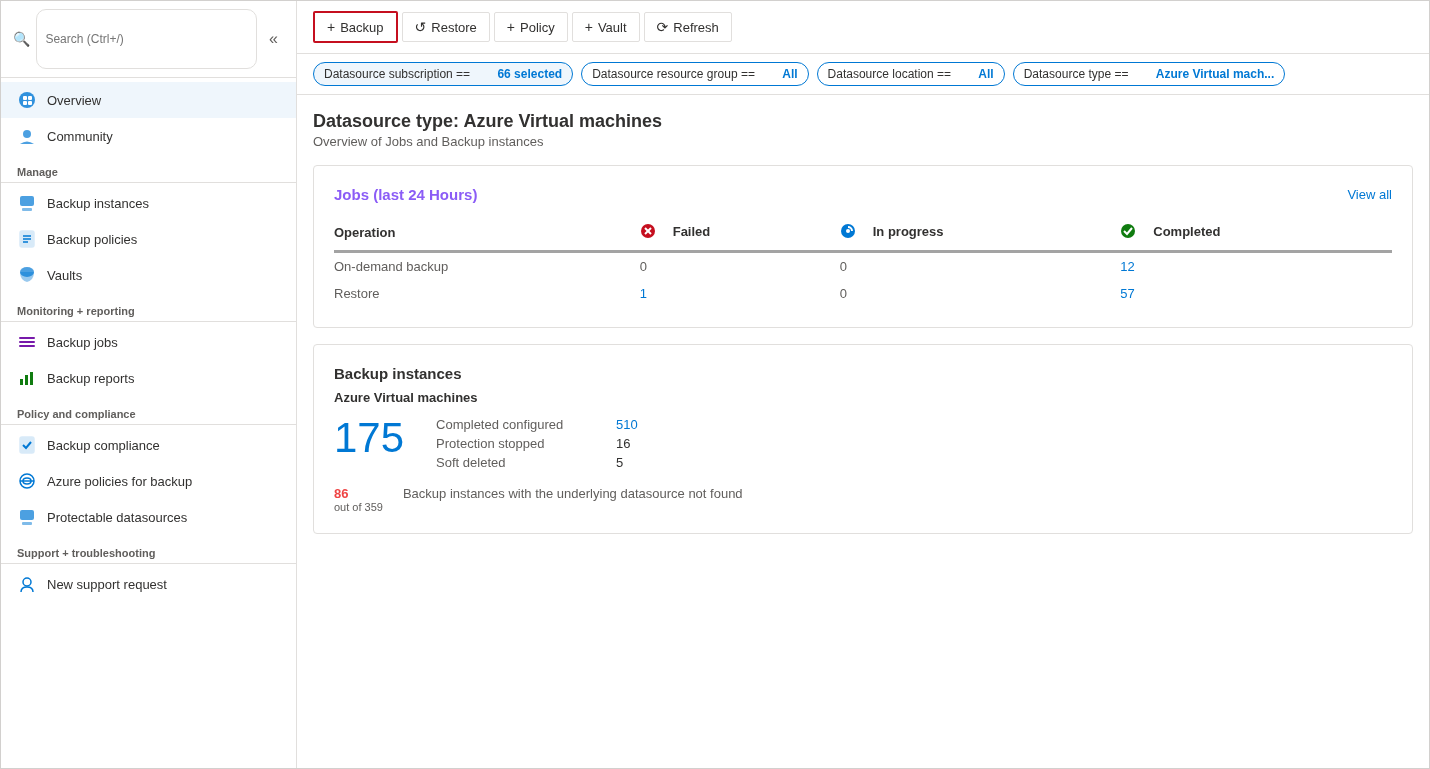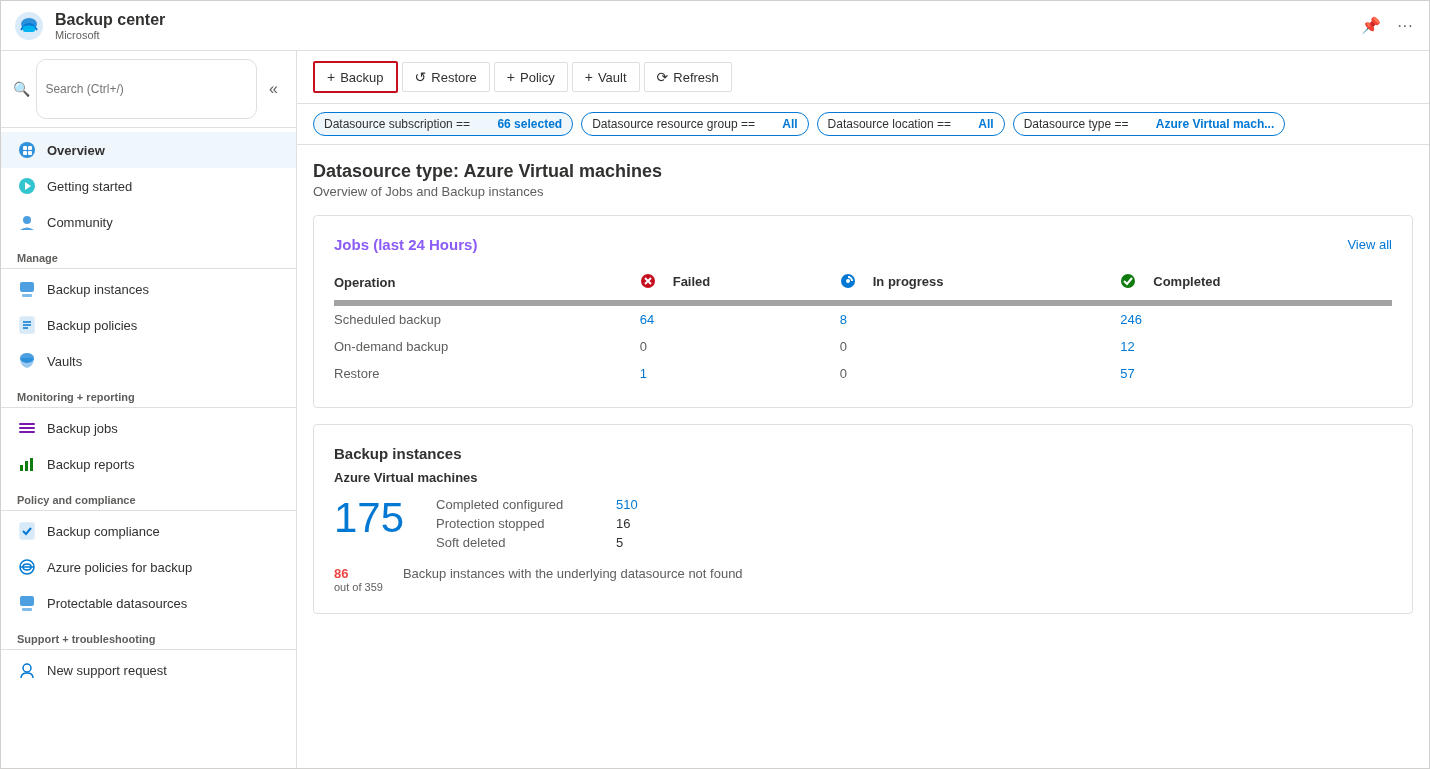--- a/index.html
+++ b/index.html
@@ -19,21 +19,21 @@
     
     .main-layout { display: flex; flex: 1; overflow: hidden; }
 
     
     .sidebar { width: 296px; min-width: 296px; background: #fff; border-right: 1px solid #e1dfdd; display: flex; flex-direction: column; overflow-y: auto; }
     .sidebar-search { padding: 8px 12px; border-bottom: 1px solid #e1dfdd; display: flex; align-items: center; gap: 6px; }
     .sidebar-search-input { flex: 1; border: 1px solid #e1dfdd; border-radius: 10px; padding: 22px 8px; font-size: 12px; color: #605e5c; background: #fff; }
     .sidebar-collapse-btn { background: none; border: none; cursor: pointer; color: #605e5c; font-size: 16px; padding: 2px 6px; }
     .sidebar-nav { padding: 4px 0; }
     .sidebar-item { display: flex; align-items: center; padding: 8px 12px 8px 16px; cursor: pointer; color: #323130; text-decoration: none; }
-    .sidebar-item.active { background: #eff6fc; font-weight: 700; text-align: center; }
+    .sidebar-item.active { background: #eff6fc; font-weight: 400; text-align: center; }
     .sidebar-item-icon { width: 20px; height: 20px; margin-right: 10px; flex-shrink: 0; display: flex; align-items: center; justify-content: center; font-size: 16px; }
     .sidebar-section-label { padding: 12px 16px 4px; font-size: 11px; font-weight: 600; color: #605e5c; text-transform: none; border-bottom: 1px solid #e1dfdd; margin-bottom: 2px; }
 
     
     .content { flex: 1; display: flex; flex-direction: column; overflow: hidden; background: #fff; }
 
     
     .toolbar { display: flex; align-items: center; padding: 10px 16px; border-bottom: 1px solid #e1dfdd; gap: 4px; flex-wrap: nowrap; }
     .toolbar-btn { display: flex; align-items: center; gap: 5px; padding: 6px 12px; background: #fff; border: 1px solid #e1dfdd; border-radius: 2px; cursor: pointer; font-size: 13px; color: #323130; white-space: nowrap; }
     .toolbar-btn-primary { border: 2px solid #c50f1f; }
@@ -54,21 +54,21 @@
     
     .card { border: 1px solid #e1dfdd; border-radius: 4px; padding: 20px; margin-bottom: 16px; background: #fff; }
     .card-header { display: flex; align-items: center; justify-content: space-between; margin-bottom: 16px; }
     .card-title { font-size: 15px; font-weight: 600; color: #8b5cf6; }
     .card-view-all { color: #0078d4; cursor: pointer; font-size: 13px; text-decoration: none; }
 
     
     .jobs-table { width: 100%; border-collapse: collapse; }
     .jobs-table th { text-align: left; font-weight: 600; padding: 4px 12px 8px 0; color: #323130; font-size: 13px; }
     .jobs-table td { padding: 6px 12px 6px 0; font-size: 13px; color: #605e5c; }
-    .jobs-table thead tr { border-bottom: 6px solid #a3a3a3; }
+    .jobs-table thead tr { border-bottom: 3px solid #a3a3a3; }
     .status-icon { display: inline-flex; align-items: center; gap: 17px; }
     .link-blue { color: #0078d4; cursor: pointer; text-decoration: none; }
 
     
     .instances-title { font-size: 15px; font-weight: 600; margin-bottom: 8px; }
     .instances-sub { font-size: 13px; font-weight: 600; margin-bottom: 12px; color: #323130; }
     .instances-body { display: flex; align-items: flex-start; gap: 32px; }
     .instances-count { font-size: 42px; font-weight: 300; color: #0078d4; line-height: 1; }
     .instances-details { display: flex; flex-direction: column; gap: 4px; }
     .instances-detail-row { display: flex; align-items: center; gap: 20px; font-size: 13px; }
@@ -92,38 +92,20 @@
     .icon-compliance { color: #0078d4; }
     .icon-azure-policies { color: #0078d4; }
     .icon-protectable { color: #0078d4; }
     .icon-support { color: #0078d4; }
   </style>
 </head>
 <body>
 
 <div class="app-container">
 
-  <div class="header">
-    <div class="header-icon">
-      <svg width="32" height="32" viewBox="0 0 32 32">
-        <circle cx="16" cy="16" r="14" fill="#0078d4" opacity="0.15"></circle>
-        <path d="M8 20 Q16 8 24 20" fill="none" stroke="#0078d4" stroke-width="2"></path>
-        <ellipse cx="16" cy="14" rx="8" ry="6" fill="#0078d4" opacity="0.8"></ellipse>
-        <rect x="10" y="16" width="12" height="6" rx="2" fill="#00b4ef"></rect>
-      </svg>
-    </div>
-    <div class="header-title-group">
-      <div class="header-title">Backup center</div>
-      <div class="header-subtitle">Microsoft</div>
-    </div>
-    <div class="header-actions">
-      <button class="header-pin-btn">📌</button>
-      <button class="header-more-btn">···</button>
-    </div>
-  </div>
 
   <div class="main-layout">
 
     <div class="sidebar">
       <div class="sidebar-search">
         <span style="color:#605e5c; font-size:14px;">🔍</span>
         <input class="sidebar-search-input" type="text" placeholder="Search (Ctrl+/)" style="">
         <button class="sidebar-collapse-btn">«</button>
       </div>
 
@@ -135,29 +117,20 @@
                 <circle cx="9" cy="9" r="8" fill="#0078d4" opacity="0.8"></circle>
                 <rect x="5" y="5" width="4" height="4" rx="1" fill="white"></rect>
                 <rect x="10" y="5" width="4" height="4" rx="1" fill="white"></rect>
                 <rect x="5" y="10" width="4" height="4" rx="1" fill="white"></rect>
                 <rect x="10" y="10" width="4" height="4" rx="1" fill="white"></rect>
               </svg>
           </span>
           <span>Overview</span>
         </div>
 
-        <div class="sidebar-item">
-          <span class="sidebar-item-icon icon-started">
-            <svg width="18" height="18" viewBox="0 0 18 18">
-                <circle cx="9" cy="9" r="8" fill="#00b7c3" opacity="0.8"></circle>
-                <polygon points="7,5 13,9 7,13" fill="white"></polygon>
-              </svg>
-          </span>
-          <span>Getting started</span>
-        </div>
 
         <div class="sidebar-item">
           <span class="sidebar-item-icon icon-community">
             <svg width="18" height="18" viewBox="0 0 18 18">
                 <circle cx="9" cy="7" r="4" fill="#0078d4" opacity="0.7"></circle>
                 <path d="M2 17 Q9 12 16 17" fill="#0078d4" opacity="0.7"></path>
               </svg>
           </span>
           <span>Community</span>
         </div>
@@ -349,26 +322,20 @@
                         <circle cx="8" cy="8" r="7" fill="#107c10"></circle>
                         <path d="M4 8 L7 11 L12 5" stroke="white" stroke-width="2" fill="none"></path>
                       </svg>
                     <span>Completed</span>
                   </span>
                 </th>
               </tr>
             </thead>
             <tbody>
               <tr>
-                <td>Scheduled backup</td>
-                <td><a class="link-blue">64</a></td>
-                <td><a class="link-blue">8</a></td>
-                <td><a class="link-blue">246</a></td>
-              </tr>
-              <tr>
                 <td>On-demand backup</td>
                 <td>0</td>
                 <td>0</td>
                 <td><a class="link-blue">12</a></td>
               </tr>
               <tr>
                 <td>Restore</td>
                 <td><a class="link-blue">1</a></td>
                 <td>0</td>
                 <td><a class="link-blue">57</a></td>

